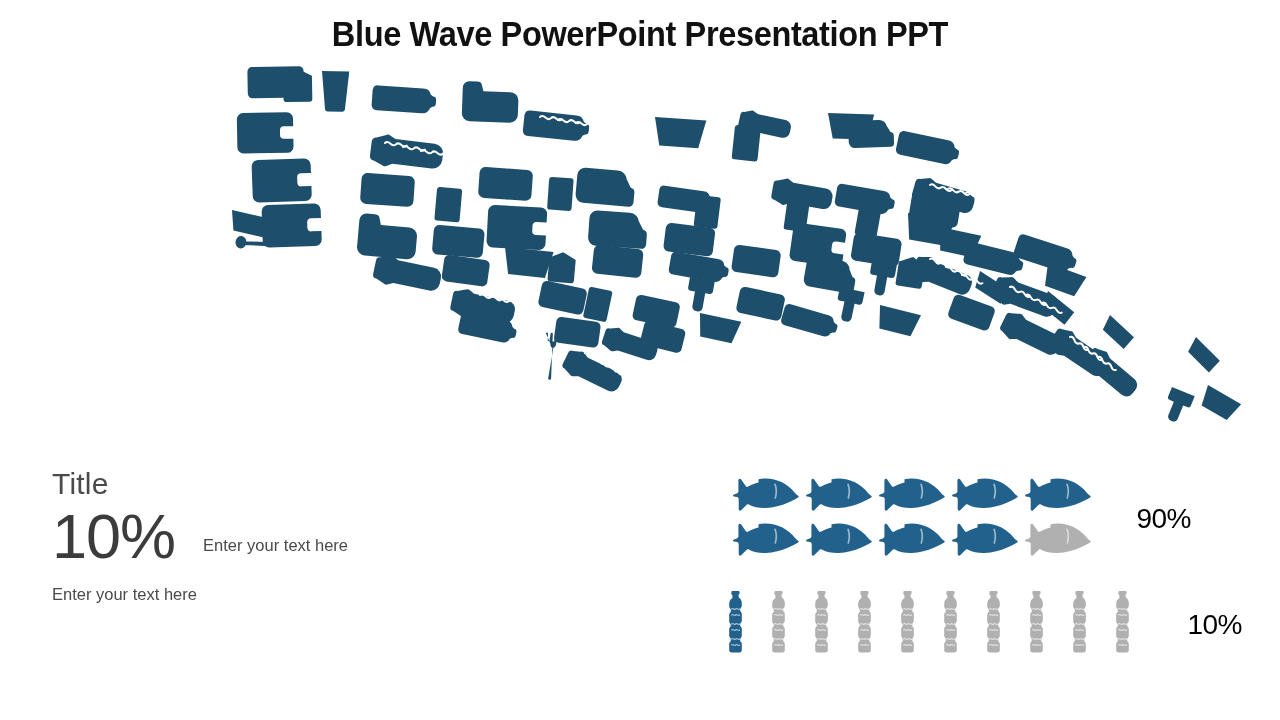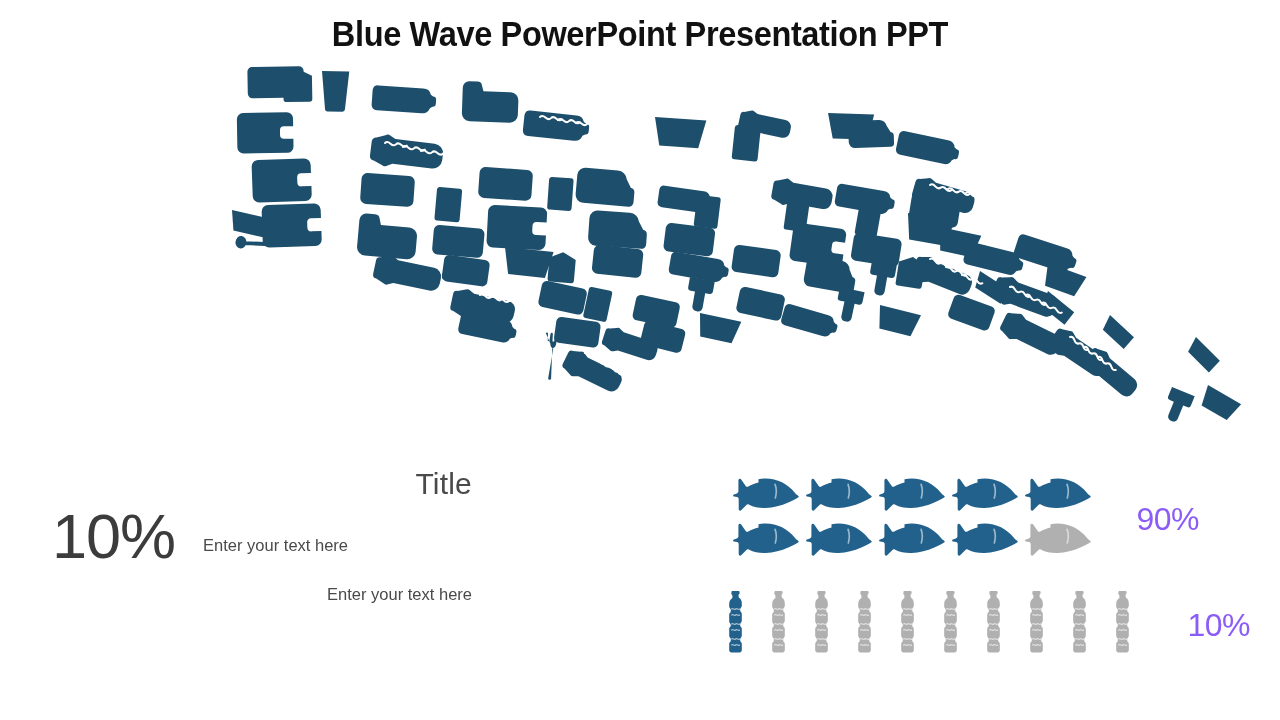--- a/index.html
+++ b/index.html
@@ -41,21 +41,20 @@
     width: 1280px;
     height: 400px;
   }
 
   
   .left-block {
     position: absolute;
     left: 52px;
     top: 468px;
     width: 420px;
-    text-align: right;
   }
   .lb-title {
     font-size: 30px;
     font-weight: 400;
     color: #4a4a4a;
     letter-spacing: 0.2px;
     line-height: 1.05;
   }
   .lb-pct-row {
     display: flex;
@@ -93,23 +92,23 @@
   .picto-rows { display: inline-block; vertical-align: middle; }
   .picto-row { display: flex; }
   .picto-row + .picto-row { margin-top: 4px; }
 
   .fish-cell { width: 73px; height: 41px; }
   .bottle-cell { width: 43px; height: 65px; }
 
   .picto-pct {
     display: inline-block;
     vertical-align: middle;
-    font-size: 32px;
+    font-size: 28px;
     font-weight: 300;
-    color: #8b5cf6;
+    color: #000000;
     letter-spacing: -0.5px;
     margin-left: 30px;
     line-height: 1;
   }
   #fish-pct { margin-left: 34px; position: relative; top: 1px; }
   #bottle-pct { margin-left: 28px; position: relative; top: 1px; }
 </style>
 </head>
 <body>
 

